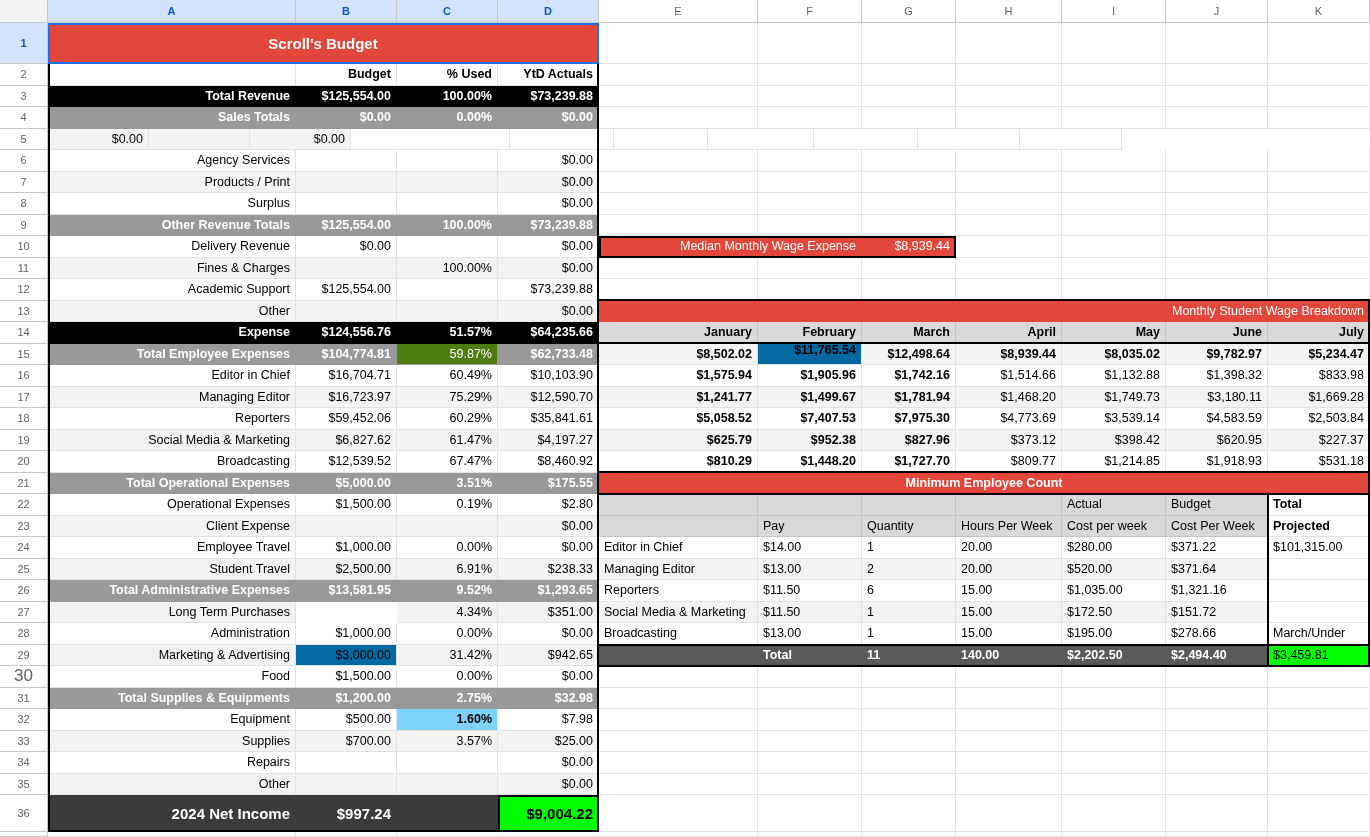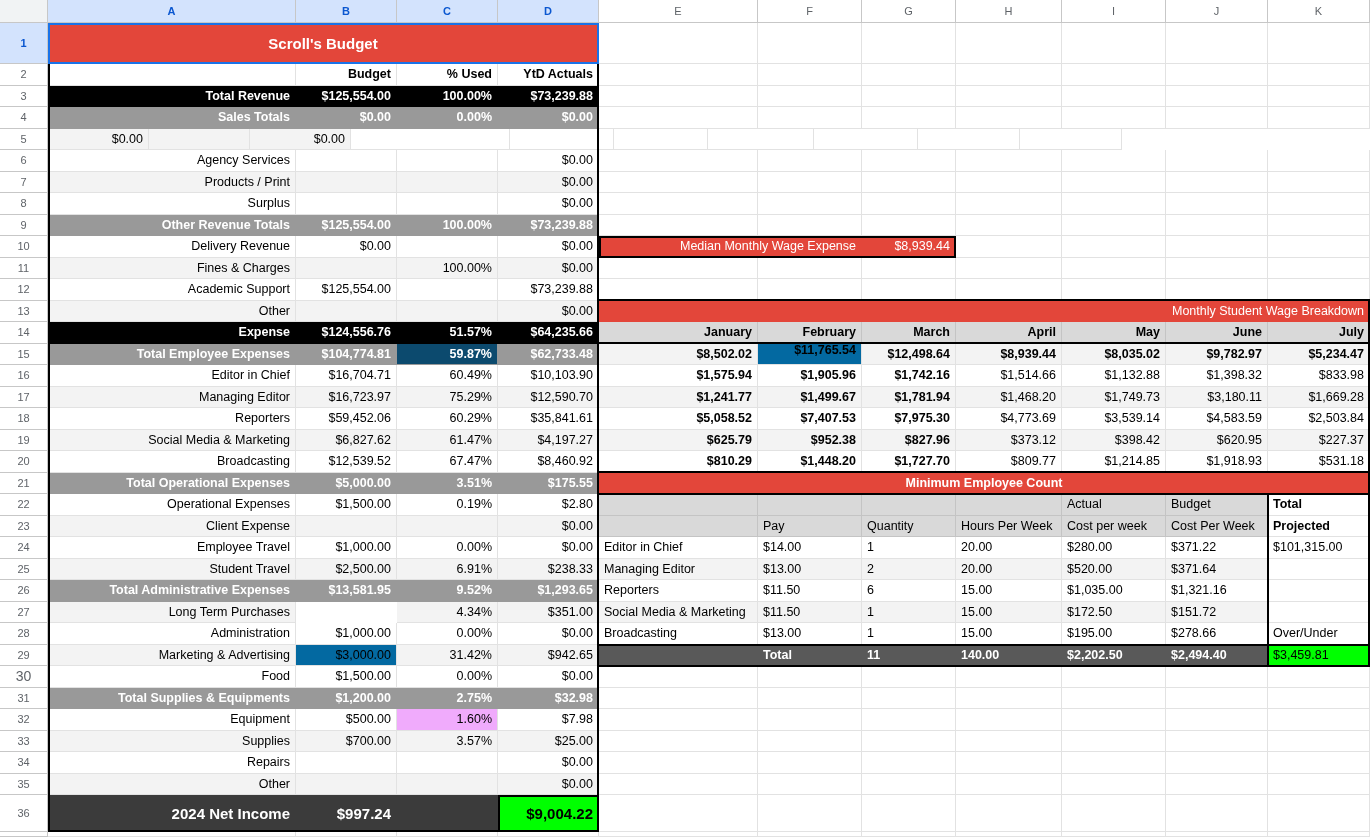--- a/index.html
+++ b/index.html
@@ -214,21 +214,21 @@
       <div class="c" style="width: 94px; background: rgb(217, 217, 217); border-right: 1px solid rgb(196, 196, 196); border-bottom: 1px solid rgb(196, 196, 196); font-weight: 700; justify-content: flex-end; padding: 0px 5px 0px 2px;">March</div>
       <div class="c" style="width: 106px; background: rgb(217, 217, 217); border-right: 1px solid rgb(196, 196, 196); border-bottom: 1px solid rgb(196, 196, 196); font-weight: 700; justify-content: flex-end; padding: 0px 5px 0px 2px;">April</div>
       <div class="c" style="width: 104px; background: rgb(217, 217, 217); border-right: 1px solid rgb(196, 196, 196); border-bottom: 1px solid rgb(196, 196, 196); font-weight: 700; justify-content: flex-end; padding: 0px 5px 0px 2px;">May</div>
       <div class="c" style="width: 102px; background: rgb(217, 217, 217); border-right: 1px solid rgb(196, 196, 196); border-bottom: 1px solid rgb(196, 196, 196); font-weight: 700; justify-content: flex-end; padding: 0px 5px 0px 2px;">June</div>
       <div class="c" style="width: 102px; background: rgb(217, 217, 217); border-right: 1px solid rgb(196, 196, 196); border-bottom: 1px solid rgb(196, 196, 196); font-weight: 700; justify-content: flex-end; padding: 0px 5px 0px 2px;">July</div>
     </div>
     <div class="row" style="height: 21.5px;">
       <div class="c" style="width: 48px; background: rgb(255, 255, 255); border-right: 1px solid rgb(199, 199, 199); border-bottom: 1px solid rgb(199, 199, 199); color: rgb(95, 99, 104); font-size: 11px; justify-content: center; padding: 0px;">15</div>
       <div class="c" style="width: 248px; background: rgb(153, 153, 153); border-right: 1px solid rgb(153, 153, 153); border-bottom: 1px solid rgb(153, 153, 153); color: rgb(255, 255, 255); font-weight: 700; justify-content: flex-end; padding: 0px 5px 0px 2px;">Total Employee Expenses</div>
       <div class="c" style="width: 101px; background: rgb(153, 153, 153); border-right: 1px solid rgb(153, 153, 153); border-bottom: 1px solid rgb(153, 153, 153); color: rgb(255, 255, 255); font-weight: 700; justify-content: flex-end; padding: 0px 5px 0px 2px;">$104,774.81</div>
-      <div class="c" style="width: 101px; background: #0c4a6e; border-right: 1px solid rgb(153, 153, 153); border-bottom: 1px solid rgb(153, 153, 153); color: rgb(255, 255, 255); font-weight: 700; justify-content: flex-end; padding: 0px 5px 0px 2px;">59.87%</div>
+      <div class="c" style="width: 101px; background: #4d7c0f; border-right: 1px solid rgb(153, 153, 153); border-bottom: 1px solid rgb(153, 153, 153); color: rgb(255, 255, 255); font-weight: 400; justify-content: flex-end; padding: 0px 5px 0px 2px;">59.87%</div>
       <div class="c" style="width: 101px; background: rgb(153, 153, 153); border-right: 1px solid rgb(153, 153, 153); border-bottom: 1px solid rgb(153, 153, 153); color: rgb(255, 255, 255); font-weight: 700; justify-content: flex-end; padding: 0px 5px 0px 2px;">$62,733.48</div>
       <div class="c" style="width: 159px; background: rgb(243, 243, 243); border-right: 1px solid rgb(226, 226, 226); border-bottom: 1px solid rgb(226, 226, 226); font-weight: 700; justify-content: flex-end; padding: 0px 5px 0px 2px;">$8,502.02</div>
       <div class="c" style="width: 104px; background: #0369a1; border-right: 1px solid rgb(226, 226, 226); border-bottom: 1px solid rgb(226, 226, 226); font-weight: 700; justify-content: flex-end; padding: 0px 5px 7px 2px;">$11,765.54</div>
       <div class="c" style="width: 94px; background: rgb(243, 243, 243); border-right: 1px solid rgb(226, 226, 226); border-bottom: 1px solid rgb(226, 226, 226); font-weight: 700; justify-content: flex-end; padding: 0px 5px 0px 2px;">$12,498.64</div>
       <div class="c" style="width: 106px; background: rgb(243, 243, 243); border-right: 1px solid rgb(226, 226, 226); border-bottom: 1px solid rgb(226, 226, 226); font-weight: 700; justify-content: flex-end; padding: 0px 5px 0px 2px;">$8,939.44</div>
       <div class="c" style="width: 104px; background: rgb(243, 243, 243); border-right: 1px solid rgb(226, 226, 226); border-bottom: 1px solid rgb(226, 226, 226); font-weight: 700; justify-content: flex-end; padding: 0px 5px 0px 2px;">$8,035.02</div>
       <div class="c" style="width: 102px; background: rgb(243, 243, 243); border-right: 1px solid rgb(226, 226, 226); border-bottom: 1px solid rgb(226, 226, 226); font-weight: 700; justify-content: flex-end; padding: 0px 5px 0px 2px;">$9,782.97</div>
       <div class="c" style="width: 102px; background: rgb(243, 243, 243); border-right: 1px solid rgb(226, 226, 226); border-bottom: 1px solid rgb(226, 226, 226); font-weight: 700; justify-content: flex-end; padding: 0px 5px 0px 2px;">$5,234.47</div>
     </div>
     <div class="row" style="height: 21.5px;">
@@ -398,38 +398,38 @@
       <div class="c" style="width: 248px; background: rgb(255, 255, 255); border-right: 1px solid rgb(226, 226, 226); border-bottom: 1px solid rgb(226, 226, 226); justify-content: flex-end; padding: 0px 5px 0px 2px;">Administration</div>
       <div class="c" style="width: 101px; background: rgb(255, 255, 255); border-right: 1px solid rgb(226, 226, 226); border-bottom: 1px solid rgb(226, 226, 226); justify-content: flex-end; padding: 0px 5px 0px 2px;">$1,000.00</div>
       <div class="c" style="width: 101px; background: rgb(255, 255, 255); border-right: 1px solid rgb(226, 226, 226); border-bottom: 1px solid rgb(226, 226, 226); justify-content: flex-end; padding: 0px 5px 0px 2px;">0.00%</div>
       <div class="c" style="width: 101px; background: rgb(255, 255, 255); border-right: 1px solid rgb(226, 226, 226); border-bottom: 1px solid rgb(226, 226, 226); justify-content: flex-end; padding: 0px 5px 0px 2px;">$0.00</div>
       <div class="c" style="width: 159px; background: rgb(255, 255, 255); border-right: 1px solid rgb(226, 226, 226); border-bottom: 1px solid rgb(226, 226, 226); justify-content: flex-start; padding: 0px 2px 0px 5px;">Broadcasting</div>
       <div class="c" style="width: 104px; background: rgb(255, 255, 255); border-right: 1px solid rgb(226, 226, 226); border-bottom: 1px solid rgb(226, 226, 226); justify-content: flex-start; padding: 0px 2px 0px 5px;">$13.00</div>
       <div class="c" style="width: 94px; background: rgb(255, 255, 255); border-right: 1px solid rgb(226, 226, 226); border-bottom: 1px solid rgb(226, 226, 226); justify-content: flex-start; padding: 0px 2px 0px 5px;">1</div>
       <div class="c" style="width: 106px; background: rgb(255, 255, 255); border-right: 1px solid rgb(226, 226, 226); border-bottom: 1px solid rgb(226, 226, 226); justify-content: flex-start; padding: 0px 2px 0px 5px;">15.00</div>
       <div class="c" style="width: 104px; background: rgb(255, 255, 255); border-right: 1px solid rgb(226, 226, 226); border-bottom: 1px solid rgb(226, 226, 226); justify-content: flex-start; padding: 0px 2px 0px 5px;">$195.00</div>
       <div class="c" style="width: 102px; background: rgb(255, 255, 255); border-right: 1px solid rgb(226, 226, 226); border-bottom: 1px solid rgb(226, 226, 226); justify-content: flex-start; padding: 0px 2px 0px 5px;">$278.66</div>
-      <div class="c" style="width: 102px; background: rgb(255, 255, 255); border-right: 1px solid rgb(226, 226, 226); border-bottom: 1px solid rgb(226, 226, 226); justify-content: flex-start; padding: 0px 2px 0px 5px;">Over/Under</div>
+      <div class="c" style="width: 102px; background: rgb(255, 255, 255); border-right: 1px solid rgb(226, 226, 226); border-bottom: 1px solid rgb(226, 226, 226); justify-content: flex-start; padding: 0px 2px 0px 5px;">March/Under</div>
     </div>
     <div class="row" style="height: 21.5px;">
       <div class="c" style="width: 48px; background: rgb(255, 255, 255); border-right: 1px solid rgb(199, 199, 199); border-bottom: 1px solid rgb(199, 199, 199); color: rgb(95, 99, 104); font-size: 11px; justify-content: center; padding: 0px;">29</div>
       <div class="c" style="width: 248px; background: rgb(243, 243, 243); border-right: 1px solid rgb(226, 226, 226); border-bottom: 1px solid rgb(226, 226, 226); justify-content: flex-end; padding: 0px 5px 0px 2px;">Marketing &amp; Advertising</div>
       <div class="c" style="width: 101px; background: #0369a1; border-right: 1px solid rgb(226, 226, 226); border-bottom: 1px solid rgb(226, 226, 226); justify-content: flex-end; padding: 0px 5px 0px 2px;">$3,000.00</div>
       <div class="c" style="width: 101px; background: rgb(243, 243, 243); border-right: 1px solid rgb(226, 226, 226); border-bottom: 1px solid rgb(226, 226, 226); justify-content: flex-end; padding: 0px 5px 0px 2px;">31.42%</div>
       <div class="c" style="width: 101px; background: rgb(243, 243, 243); border-right: 1px solid rgb(226, 226, 226); border-bottom: 1px solid rgb(226, 226, 226); justify-content: flex-end; padding: 0px 5px 0px 2px;">$942.65</div>
       <div class="c" style="width: 159px; background: rgb(89, 89, 89); border-right: 1px solid rgb(89, 89, 89); border-bottom: 1px solid rgb(89, 89, 89); justify-content: flex-start; padding: 0px 2px 0px 5px;"></div>
       <div class="c" style="width: 104px; background: rgb(89, 89, 89); border-right: 1px solid rgb(89, 89, 89); border-bottom: 1px solid rgb(89, 89, 89); color: rgb(255, 255, 255); font-weight: 700; justify-content: flex-start; padding: 0px 2px 0px 5px;">Total</div>
       <div class="c" style="width: 94px; background: rgb(89, 89, 89); border-right: 1px solid rgb(89, 89, 89); border-bottom: 1px solid rgb(89, 89, 89); color: rgb(255, 255, 255); font-weight: 700; justify-content: flex-start; padding: 0px 2px 0px 5px;">11</div>
       <div class="c" style="width: 106px; background: rgb(89, 89, 89); border-right: 1px solid rgb(89, 89, 89); border-bottom: 1px solid rgb(89, 89, 89); color: rgb(255, 255, 255); font-weight: 700; justify-content: flex-start; padding: 0px 2px 0px 5px;">140.00</div>
       <div class="c" style="width: 104px; background: rgb(89, 89, 89); border-right: 1px solid rgb(89, 89, 89); border-bottom: 1px solid rgb(89, 89, 89); color: rgb(255, 255, 255); font-weight: 700; justify-content: flex-start; padding: 0px 2px 0px 5px;">$2,202.50</div>
       <div class="c" style="width: 102px; background: rgb(89, 89, 89); border-right: 1px solid rgb(89, 89, 89); border-bottom: 1px solid rgb(89, 89, 89); color: rgb(255, 255, 255); font-weight: 700; justify-content: flex-start; padding: 0px 2px 0px 5px;">$2,494.40</div>
       <div class="c" style="width: 102px; background: rgb(0, 255, 0); border-right: 1px solid rgb(0, 255, 0); border-bottom: 1px solid rgb(0, 255, 0); color: rgb(0, 0, 0); justify-content: flex-start; padding: 0px 2px 0px 5px;">$3,459.81</div>
     </div>
     <div class="row" style="height: 21.5px;">
-      <div class="c" style="width: 48px; background: rgb(255, 255, 255); border-right: 1px solid rgb(199, 199, 199); border-bottom: 1px solid rgb(199, 199, 199); color: rgb(95, 99, 104); font-size: 14px; justify-content: center; padding: 0px;">30</div>
+      <div class="c" style="width: 48px; background: rgb(255, 255, 255); border-right: 1px solid rgb(199, 199, 199); border-bottom: 1px solid rgb(199, 199, 199); color: rgb(95, 99, 104); font-size: 17px; justify-content: center; padding: 0px;">30</div>
       <div class="c" style="width: 248px; background: rgb(255, 255, 255); border-right: 1px solid rgb(226, 226, 226); border-bottom: 1px solid rgb(226, 226, 226); justify-content: flex-end; padding: 0px 5px 0px 2px;">Food</div>
       <div class="c" style="width: 101px; background: rgb(255, 255, 255); border-right: 1px solid rgb(226, 226, 226); border-bottom: 1px solid rgb(226, 226, 226); justify-content: flex-end; padding: 0px 5px 0px 2px;">$1,500.00</div>
       <div class="c" style="width: 101px; background: rgb(255, 255, 255); border-right: 1px solid rgb(226, 226, 226); border-bottom: 1px solid rgb(226, 226, 226); justify-content: flex-end; padding: 0px 5px 0px 2px;">0.00%</div>
       <div class="c" style="width: 101px; background: rgb(255, 255, 255); border-right: 1px solid rgb(226, 226, 226); border-bottom: 1px solid rgb(226, 226, 226); justify-content: flex-end; padding: 0px 5px 0px 2px;">$0.00</div>
       <div class="c" style="width: 159px; background: rgb(255, 255, 255); border-right: 1px solid rgb(226, 226, 226); border-bottom: 1px solid rgb(226, 226, 226); justify-content: flex-start; padding: 0px 2px 0px 5px;"></div>
       <div class="c" style="width: 104px; background: rgb(255, 255, 255); border-right: 1px solid rgb(226, 226, 226); border-bottom: 1px solid rgb(226, 226, 226); justify-content: flex-start; padding: 0px 2px 0px 5px;"></div>
       <div class="c" style="width: 94px; background: rgb(255, 255, 255); border-right: 1px solid rgb(226, 226, 226); border-bottom: 1px solid rgb(226, 226, 226); justify-content: flex-start; padding: 0px 2px 0px 5px;"></div>
       <div class="c" style="width: 106px; background: rgb(255, 255, 255); border-right: 1px solid rgb(226, 226, 226); border-bottom: 1px solid rgb(226, 226, 226); justify-content: flex-start; padding: 0px 2px 0px 5px;"></div>
       <div class="c" style="width: 104px; background: rgb(255, 255, 255); border-right: 1px solid rgb(226, 226, 226); border-bottom: 1px solid rgb(226, 226, 226); justify-content: flex-start; padding: 0px 2px 0px 5px;"></div>
       <div class="c" style="width: 102px; background: rgb(255, 255, 255); border-right: 1px solid rgb(226, 226, 226); border-bottom: 1px solid rgb(226, 226, 226); justify-content: flex-start; padding: 0px 2px 0px 5px;"></div>
@@ -446,21 +446,21 @@
       <div class="c" style="width: 94px; background: rgb(255, 255, 255); border-right: 1px solid rgb(226, 226, 226); border-bottom: 1px solid rgb(226, 226, 226); justify-content: flex-start; padding: 0px 2px 0px 5px;"></div>
       <div class="c" style="width: 106px; background: rgb(255, 255, 255); border-right: 1px solid rgb(226, 226, 226); border-bottom: 1px solid rgb(226, 226, 226); justify-content: flex-start; padding: 0px 2px 0px 5px;"></div>
       <div class="c" style="width: 104px; background: rgb(255, 255, 255); border-right: 1px solid rgb(226, 226, 226); border-bottom: 1px solid rgb(226, 226, 226); justify-content: flex-start; padding: 0px 2px 0px 5px;"></div>
       <div class="c" style="width: 102px; background: rgb(255, 255, 255); border-right: 1px solid rgb(226, 226, 226); border-bottom: 1px solid rgb(226, 226, 226); justify-content: flex-start; padding: 0px 2px 0px 5px;"></div>
       <div class="c" style="width: 102px; background: rgb(255, 255, 255); border-right: 1px solid rgb(226, 226, 226); border-bottom: 1px solid rgb(226, 226, 226); justify-content: flex-start; padding: 0px 2px 0px 5px;"></div>
     </div>
     <div class="row" style="height: 21.5px;">
       <div class="c" style="width: 48px; background: rgb(255, 255, 255); border-right: 1px solid rgb(199, 199, 199); border-bottom: 1px solid rgb(199, 199, 199); color: rgb(95, 99, 104); font-size: 11px; justify-content: center; padding: 0px;">32</div>
       <div class="c" style="width: 248px; background: rgb(255, 255, 255); border-right: 1px solid rgb(226, 226, 226); border-bottom: 1px solid rgb(226, 226, 226); justify-content: flex-end; padding: 0px 5px 0px 2px;">Equipment</div>
       <div class="c" style="width: 101px; background: rgb(255, 255, 255); border-right: 1px solid rgb(226, 226, 226); border-bottom: 1px solid rgb(226, 226, 226); justify-content: flex-end; padding: 0px 5px 0px 2px;">$500.00</div>
-      <div class="c" style="width: 101px; background: #f0abfc; border-right: 1px solid rgb(226, 226, 226); border-bottom: 1px solid rgb(226, 226, 226); justify-content: flex-end; padding: 0px 5px 0px 2px;">1.60%</div>
+      <div class="c" style="width: 101px; background: #7dd3fc; border-right: 1px solid rgb(226, 226, 226); border-bottom: 1px solid rgb(226, 226, 226); justify-content: flex-end; padding: 0px 5px 0px 2px; font-weight: bold;">1.60%</div>
       <div class="c" style="width: 101px; background: rgb(255, 255, 255); border-right: 1px solid rgb(226, 226, 226); border-bottom: 1px solid rgb(226, 226, 226); justify-content: flex-end; padding: 0px 5px 0px 2px;">$7.98</div>
       <div class="c" style="width: 159px; background: rgb(255, 255, 255); border-right: 1px solid rgb(226, 226, 226); border-bottom: 1px solid rgb(226, 226, 226); justify-content: flex-start; padding: 0px 2px 0px 5px;"></div>
       <div class="c" style="width: 104px; background: rgb(255, 255, 255); border-right: 1px solid rgb(226, 226, 226); border-bottom: 1px solid rgb(226, 226, 226); justify-content: flex-start; padding: 0px 2px 0px 5px;"></div>
       <div class="c" style="width: 94px; background: rgb(255, 255, 255); border-right: 1px solid rgb(226, 226, 226); border-bottom: 1px solid rgb(226, 226, 226); justify-content: flex-start; padding: 0px 2px 0px 5px;"></div>
       <div class="c" style="width: 106px; background: rgb(255, 255, 255); border-right: 1px solid rgb(226, 226, 226); border-bottom: 1px solid rgb(226, 226, 226); justify-content: flex-start; padding: 0px 2px 0px 5px;"></div>
       <div class="c" style="width: 104px; background: rgb(255, 255, 255); border-right: 1px solid rgb(226, 226, 226); border-bottom: 1px solid rgb(226, 226, 226); justify-content: flex-start; padding: 0px 2px 0px 5px;"></div>
       <div class="c" style="width: 102px; background: rgb(255, 255, 255); border-right: 1px solid rgb(226, 226, 226); border-bottom: 1px solid rgb(226, 226, 226); justify-content: flex-start; padding: 0px 2px 0px 5px;"></div>
       <div class="c" style="width: 102px; background: rgb(255, 255, 255); border-right: 1px solid rgb(226, 226, 226); border-bottom: 1px solid rgb(226, 226, 226); justify-content: flex-start; padding: 0px 2px 0px 5px;"></div>
     </div>
     <div class="row" style="height: 21.5px;">

